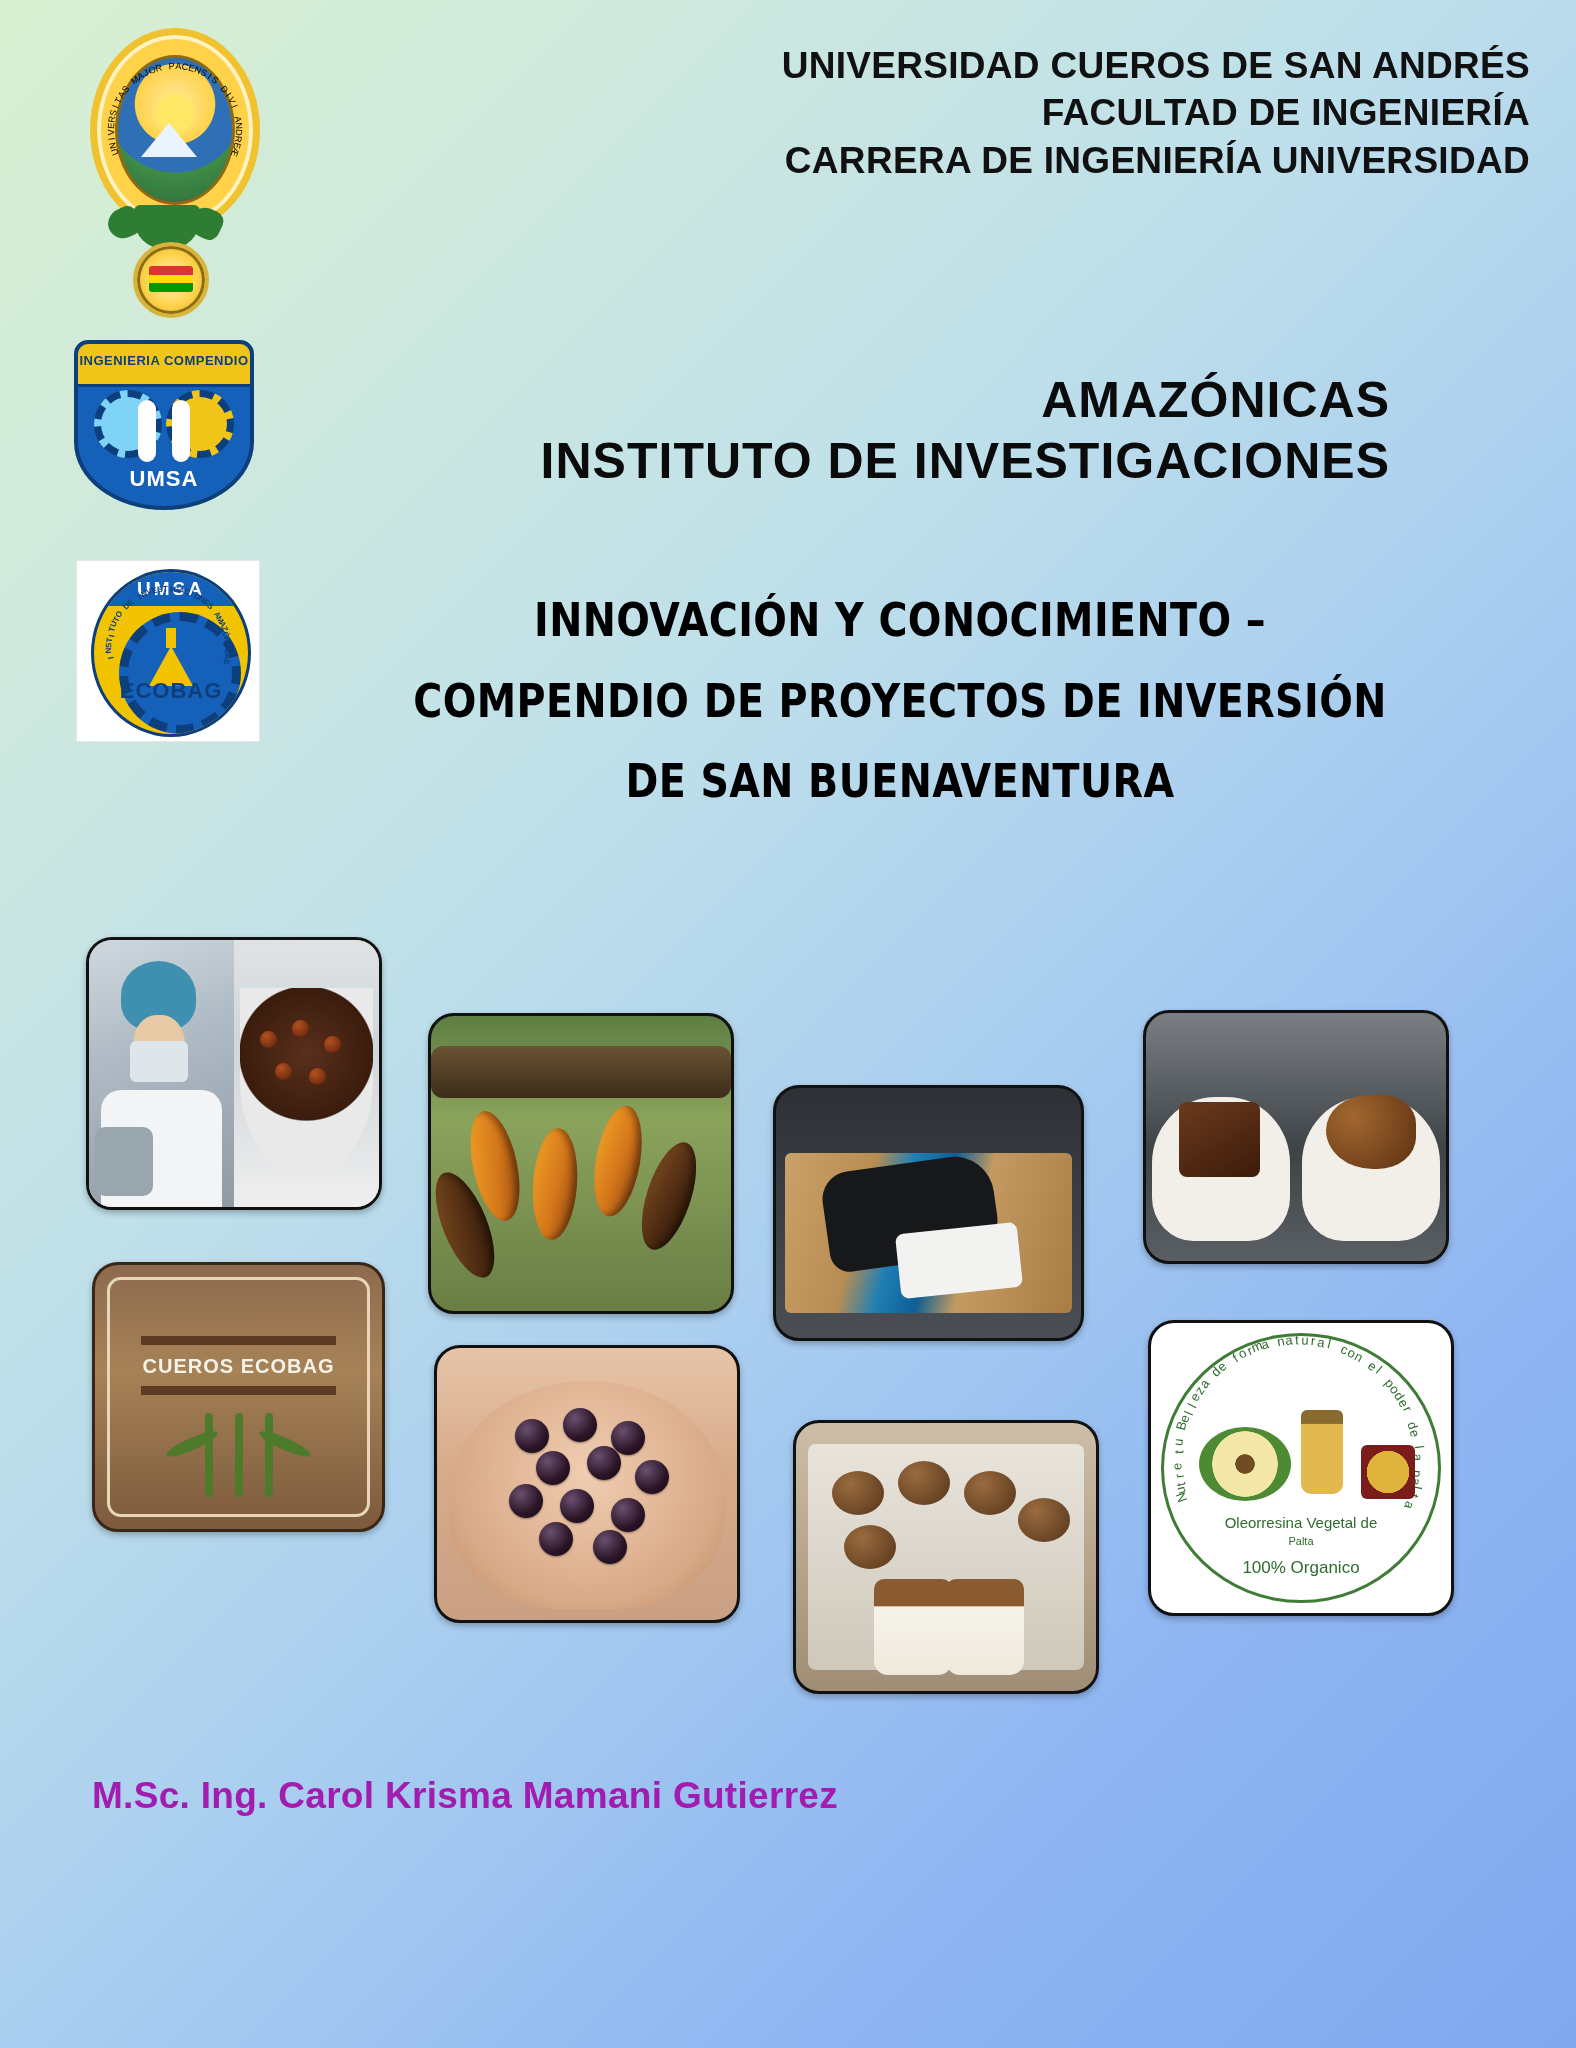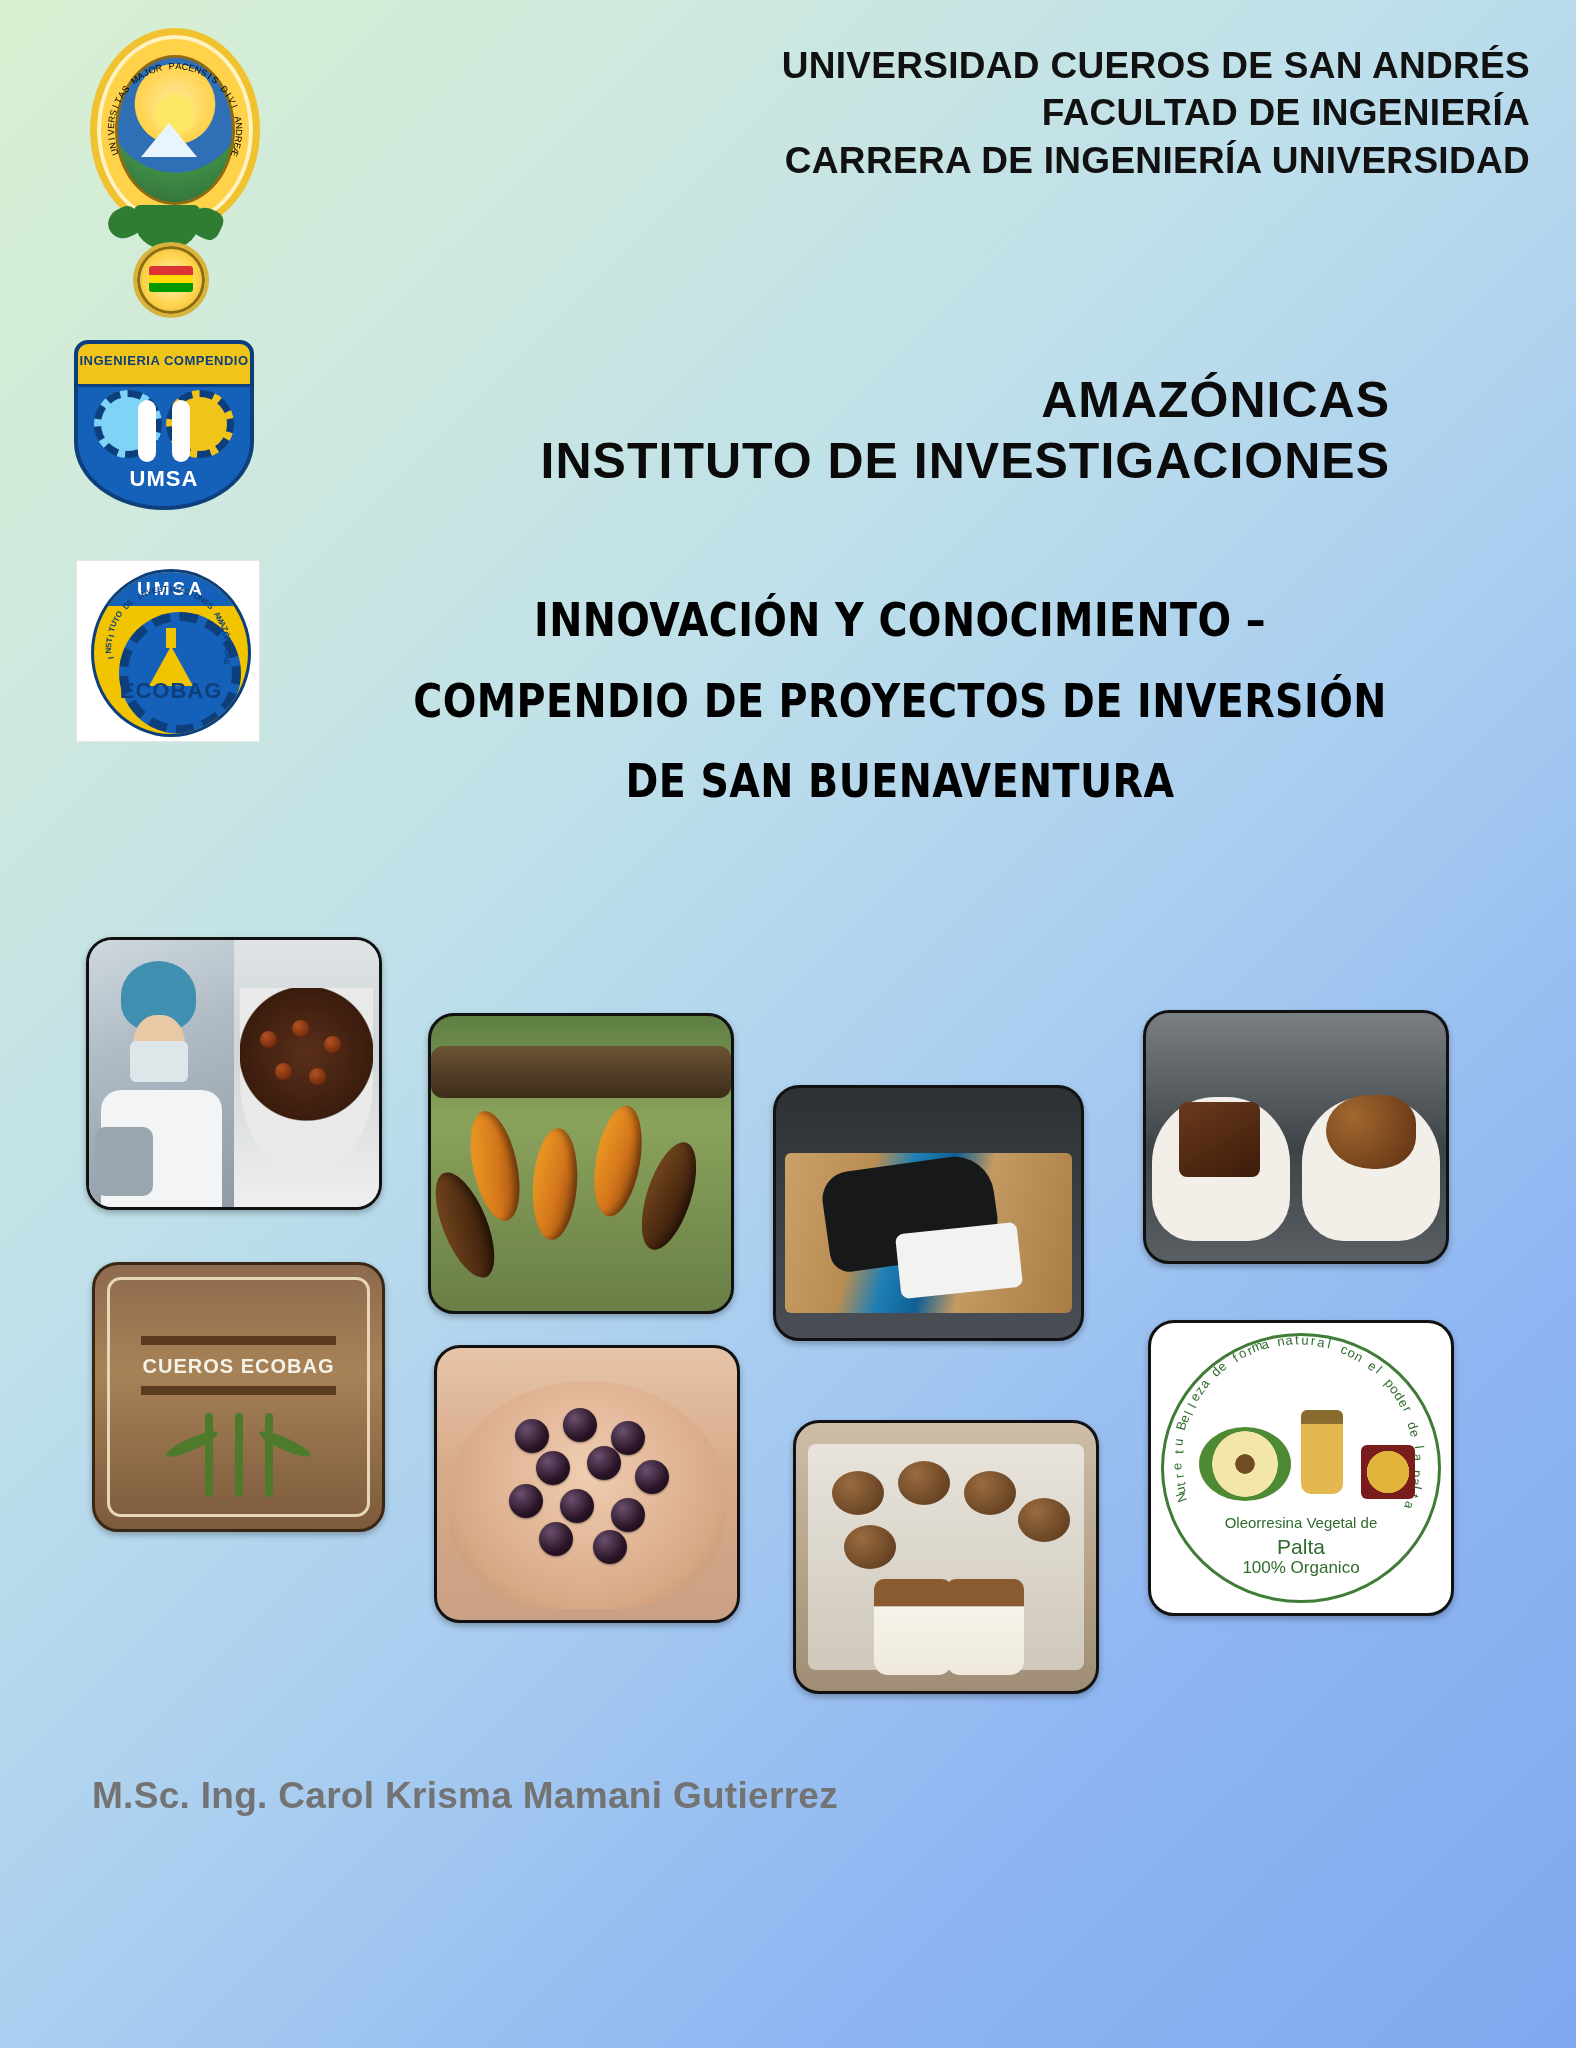--- a/index.html
+++ b/index.html
@@ -504,39 +504,39 @@
   .p8 .seal {
     position: absolute; right: 12%; top: 42%; width: 54px; height: 54px;
     background: radial-gradient(circle at 50% 50%, #e0b43a 0 55%, #7a1c1c 56% 100%);
     border-radius: 6px;
   }
   .p8 .lbl {
     position: absolute; left: 0; right: 0; text-align: center;
     color: #2f6b2c;
   }
   .p8 .lbl-1 { top: 66%; font-size: 15px; }
-  .p8 .lbl-2 { top: 73%; font-size: 21px; text-align: center; }
+  .p8 .lbl-2 { top: 73%; font-size: 11px; text-align: center; }
   .p8 .lbl-3 { top: 81%; font-size: 17px; }
   .p8 .arc {
     position: absolute; left: 0; right: 0; top: 0; height: 100%;
     font-size: 13px; color: #2f6b2c;
   }
   .p8 .arc span {
     position: absolute; left: 50%; top: 50%;
     transform-origin: 0 0; white-space: pre;
   }
 
   
   .author {
     position: absolute;
     left: 92px;
     top: 1775px;
     font-size: 37px;
     font-weight: bold;
-    color: #737373;
+    color: #a21caf;
     letter-spacing: 0.3px;
   }
   .year-box {
     position: absolute;
     left: 712px;
     top: 1840px;
     width: 500px;
     height: 208px;
     background: rgba(224,232,240,0.45);
   }

